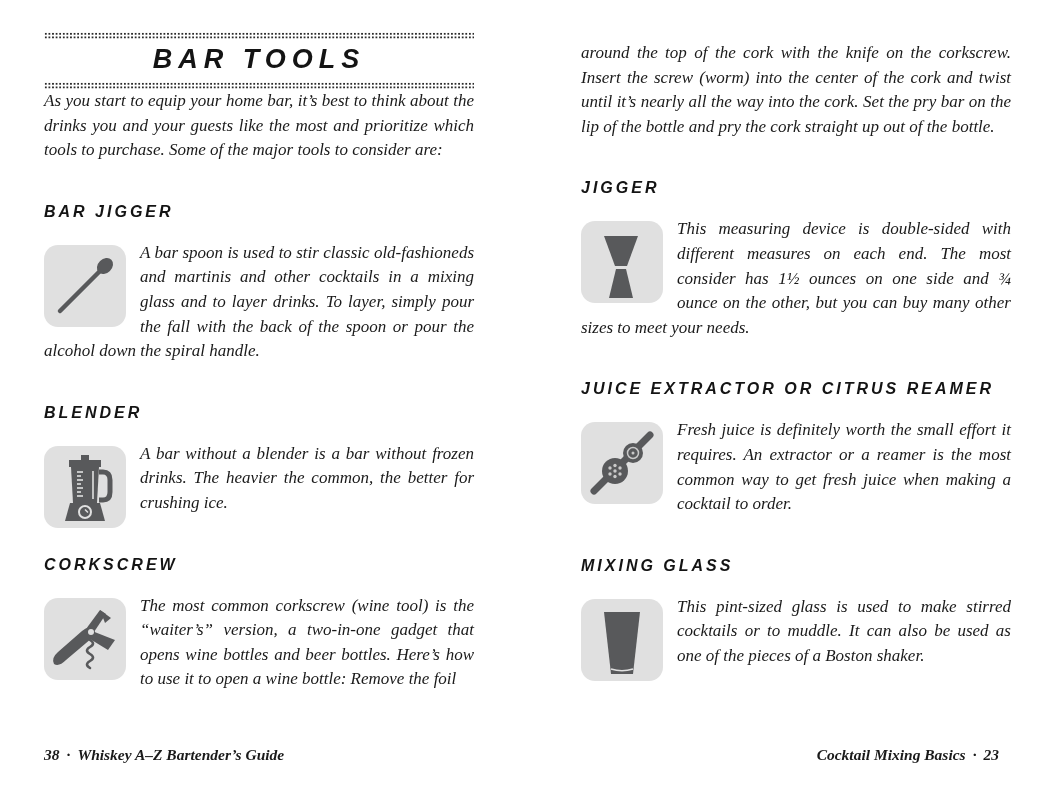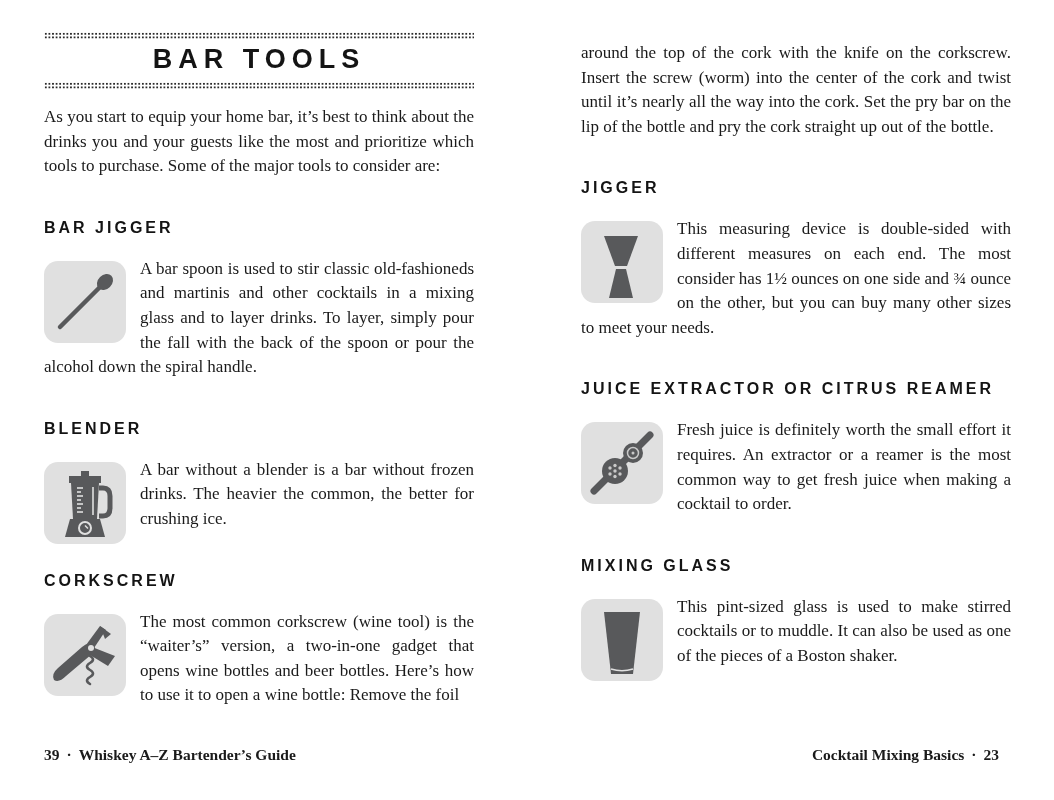--- a/index.html
+++ b/index.html
@@ -6,21 +6,21 @@
   body {
     width: 1054px; height: 800px;
     background: #ffffff;
     font-family: "Liberation Serif", serif;
     color: #1a1a1a;
     position: relative;
     overflow: hidden;
   }
   .page {
     position: absolute; top: 0;
-    width: 430px; height: 696px;
+    width: 430px; height: 696px; font-style: italic;
   }
   .page-left  { left: 44px; }
   .page-right { left: 581px; }
 
   .dotted-rule {
     height: 7px; margin: 0;
     background-image: radial-gradient(circle, #2a2a2a 1.1px, transparent 1.35px);
     background-size: 3.6px 3.6px;
     background-position: 0 0;
   }
@@ -35,21 +35,21 @@
     padding: 5px 0 7px 0;
     margin: 0;
   }
 
   .body-text {
     font-size: 17px;
     line-height: 24.6px;
     text-align: justify;
     margin: 0;
   }
-  .intro { margin-top: 16px; }
+  .intro { }
   .continuation { margin-top: 41px; }
 
   .section h2 {
     font-family: "Liberation Sans", sans-serif;
     font-weight: bold;
     font-size: 16px;
     letter-spacing: 3px;
     line-height: 26px;
     color: #141414;
     margin: 36px 0 16px 0;
@@ -142,21 +142,21 @@
           <path d="M48,33 L71,42 L64,52 L46,41 Z" fill="#58595b"></path>
           <circle cx="47" cy="34" r="3" fill="#e0e0e0"></circle>
           <path d="M46,42 q6,3.5 0,7 q-6,3.5 0,7 q6,3.5 0,7 q-6,3.5 0,7" fill="none" stroke="#58595b" stroke-width="2.6" stroke-linecap="round"></path>
         </svg>
       </div>
       <p class="body-text">The most common corkscrew (wine tool) is the “waiter’s” version, a two-in-one gadget that opens wine bottles and beer bottles. Here’s how to use it to open a wine bottle: Remove the foil</p>
     </div>
   </div>
 
   <div class="footer footer-left">
-    <span>39</span><span class="sep">·</span><span>Whiskey A–Z Bartender’s Guide</span>
+    <span>38</span><span class="sep">·</span><span>Whiskey A–Z Bartender’s Guide</span>
   </div>
 </div>
 
 <div class="page page-right">
 
   <p class="body-text continuation">around the top of the cork with the knife on the corkscrew. Insert the screw (worm) into the center of the cork and twist until it’s nearly all the way into the cork. Set the pry bar on the lip of the bottle and pry the cork straight up out of the bottle.</p>
 
   <div class="section">
     <h2>JIGGER</h2>
     <div class="section-body">

